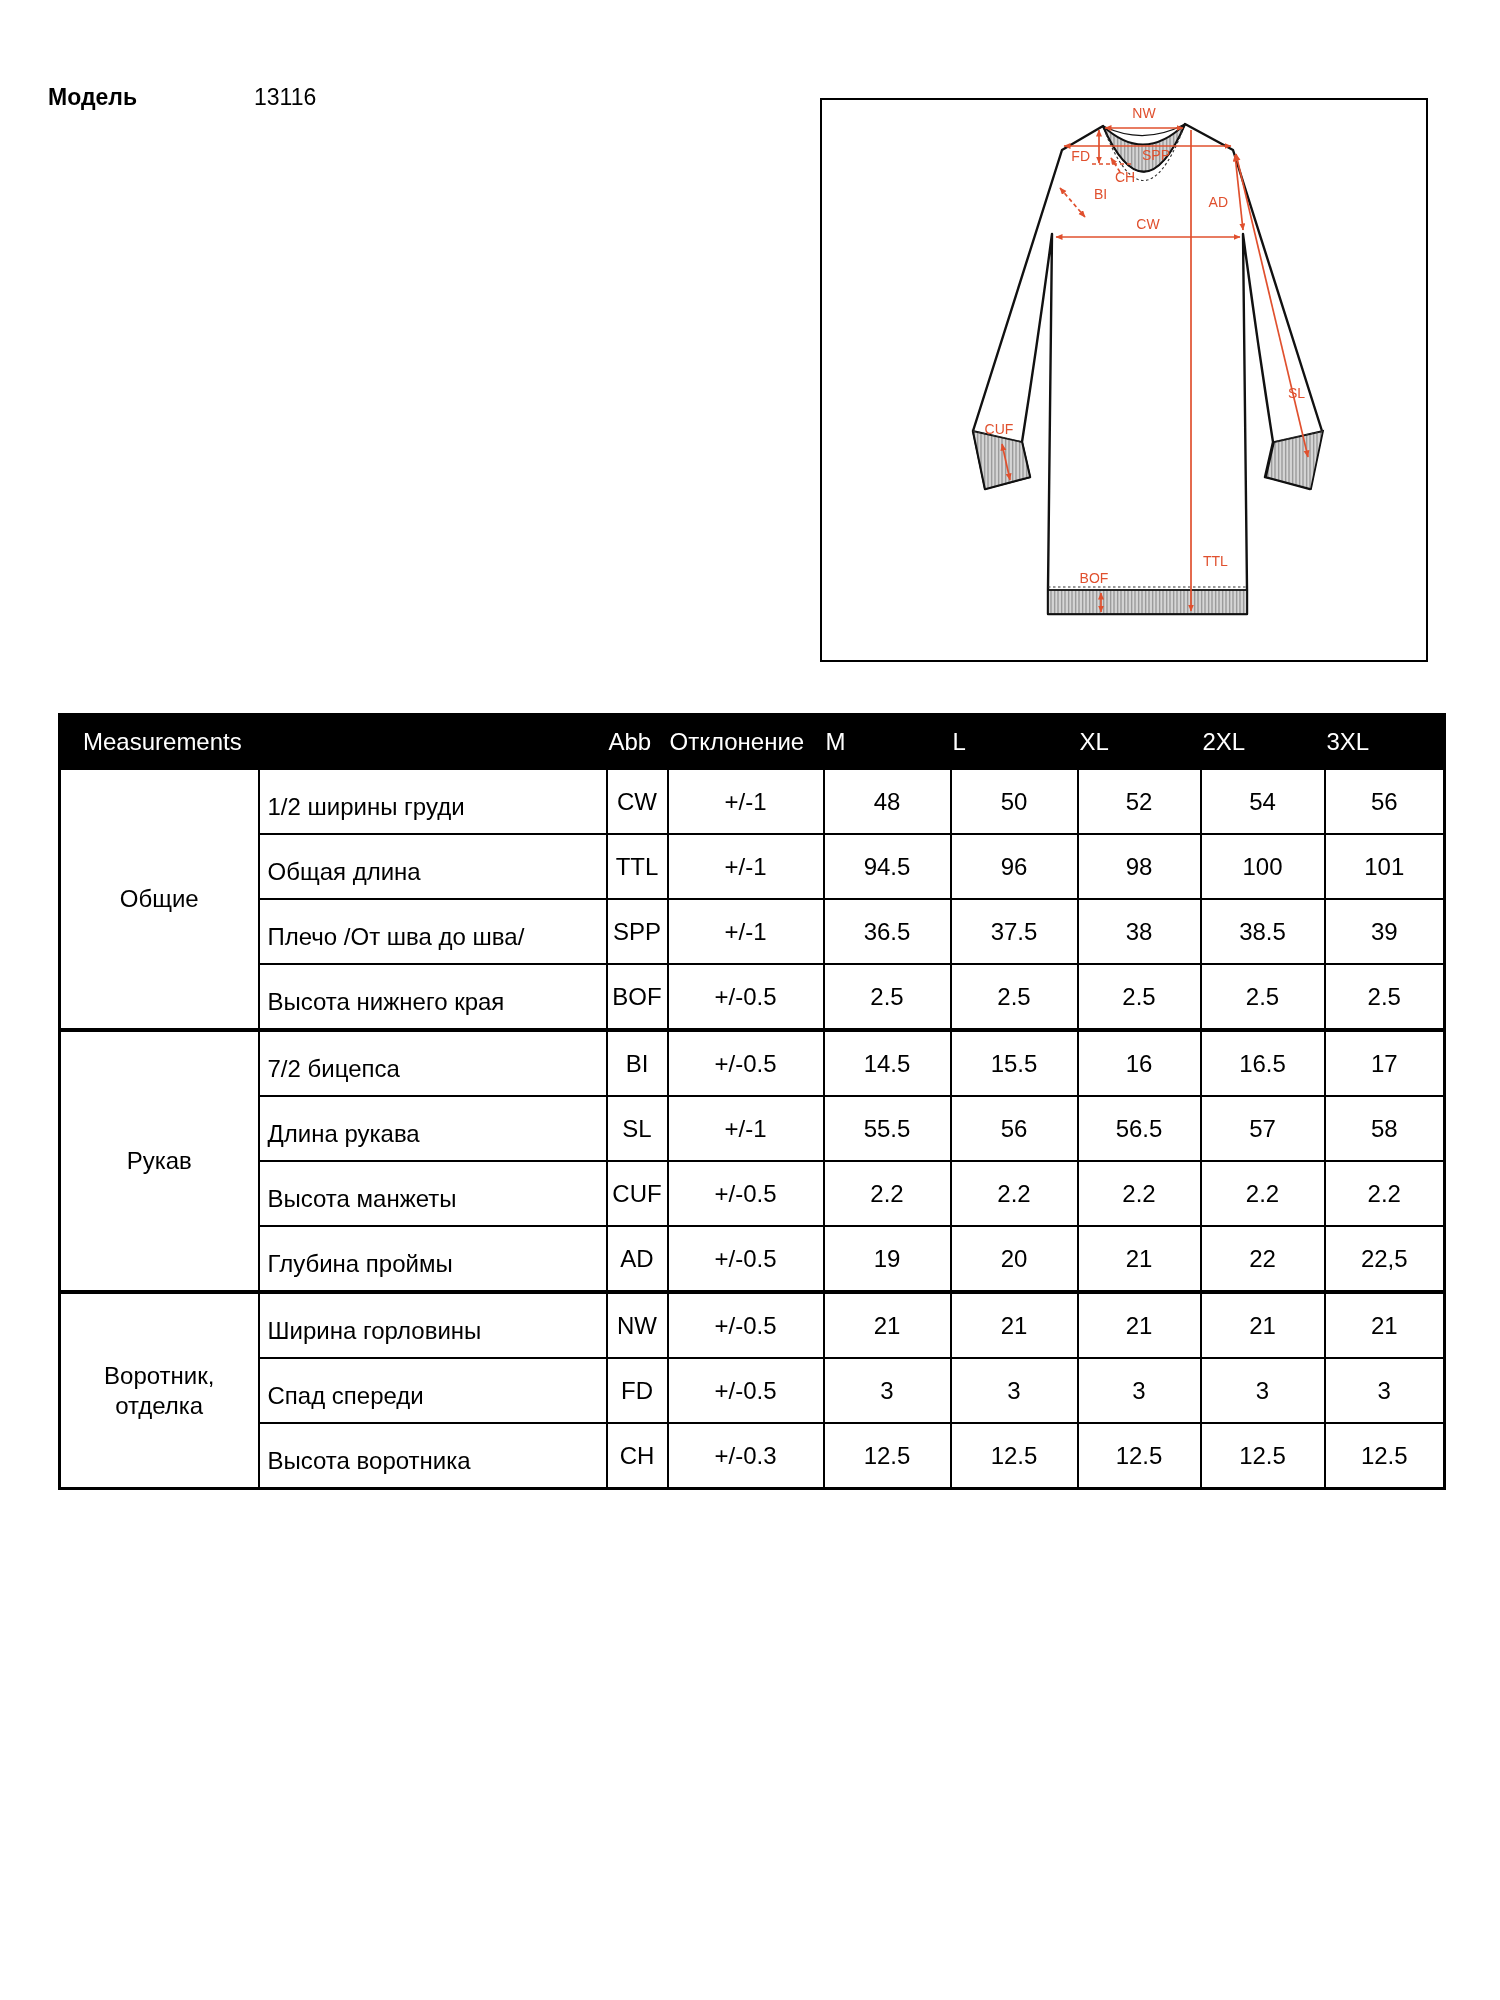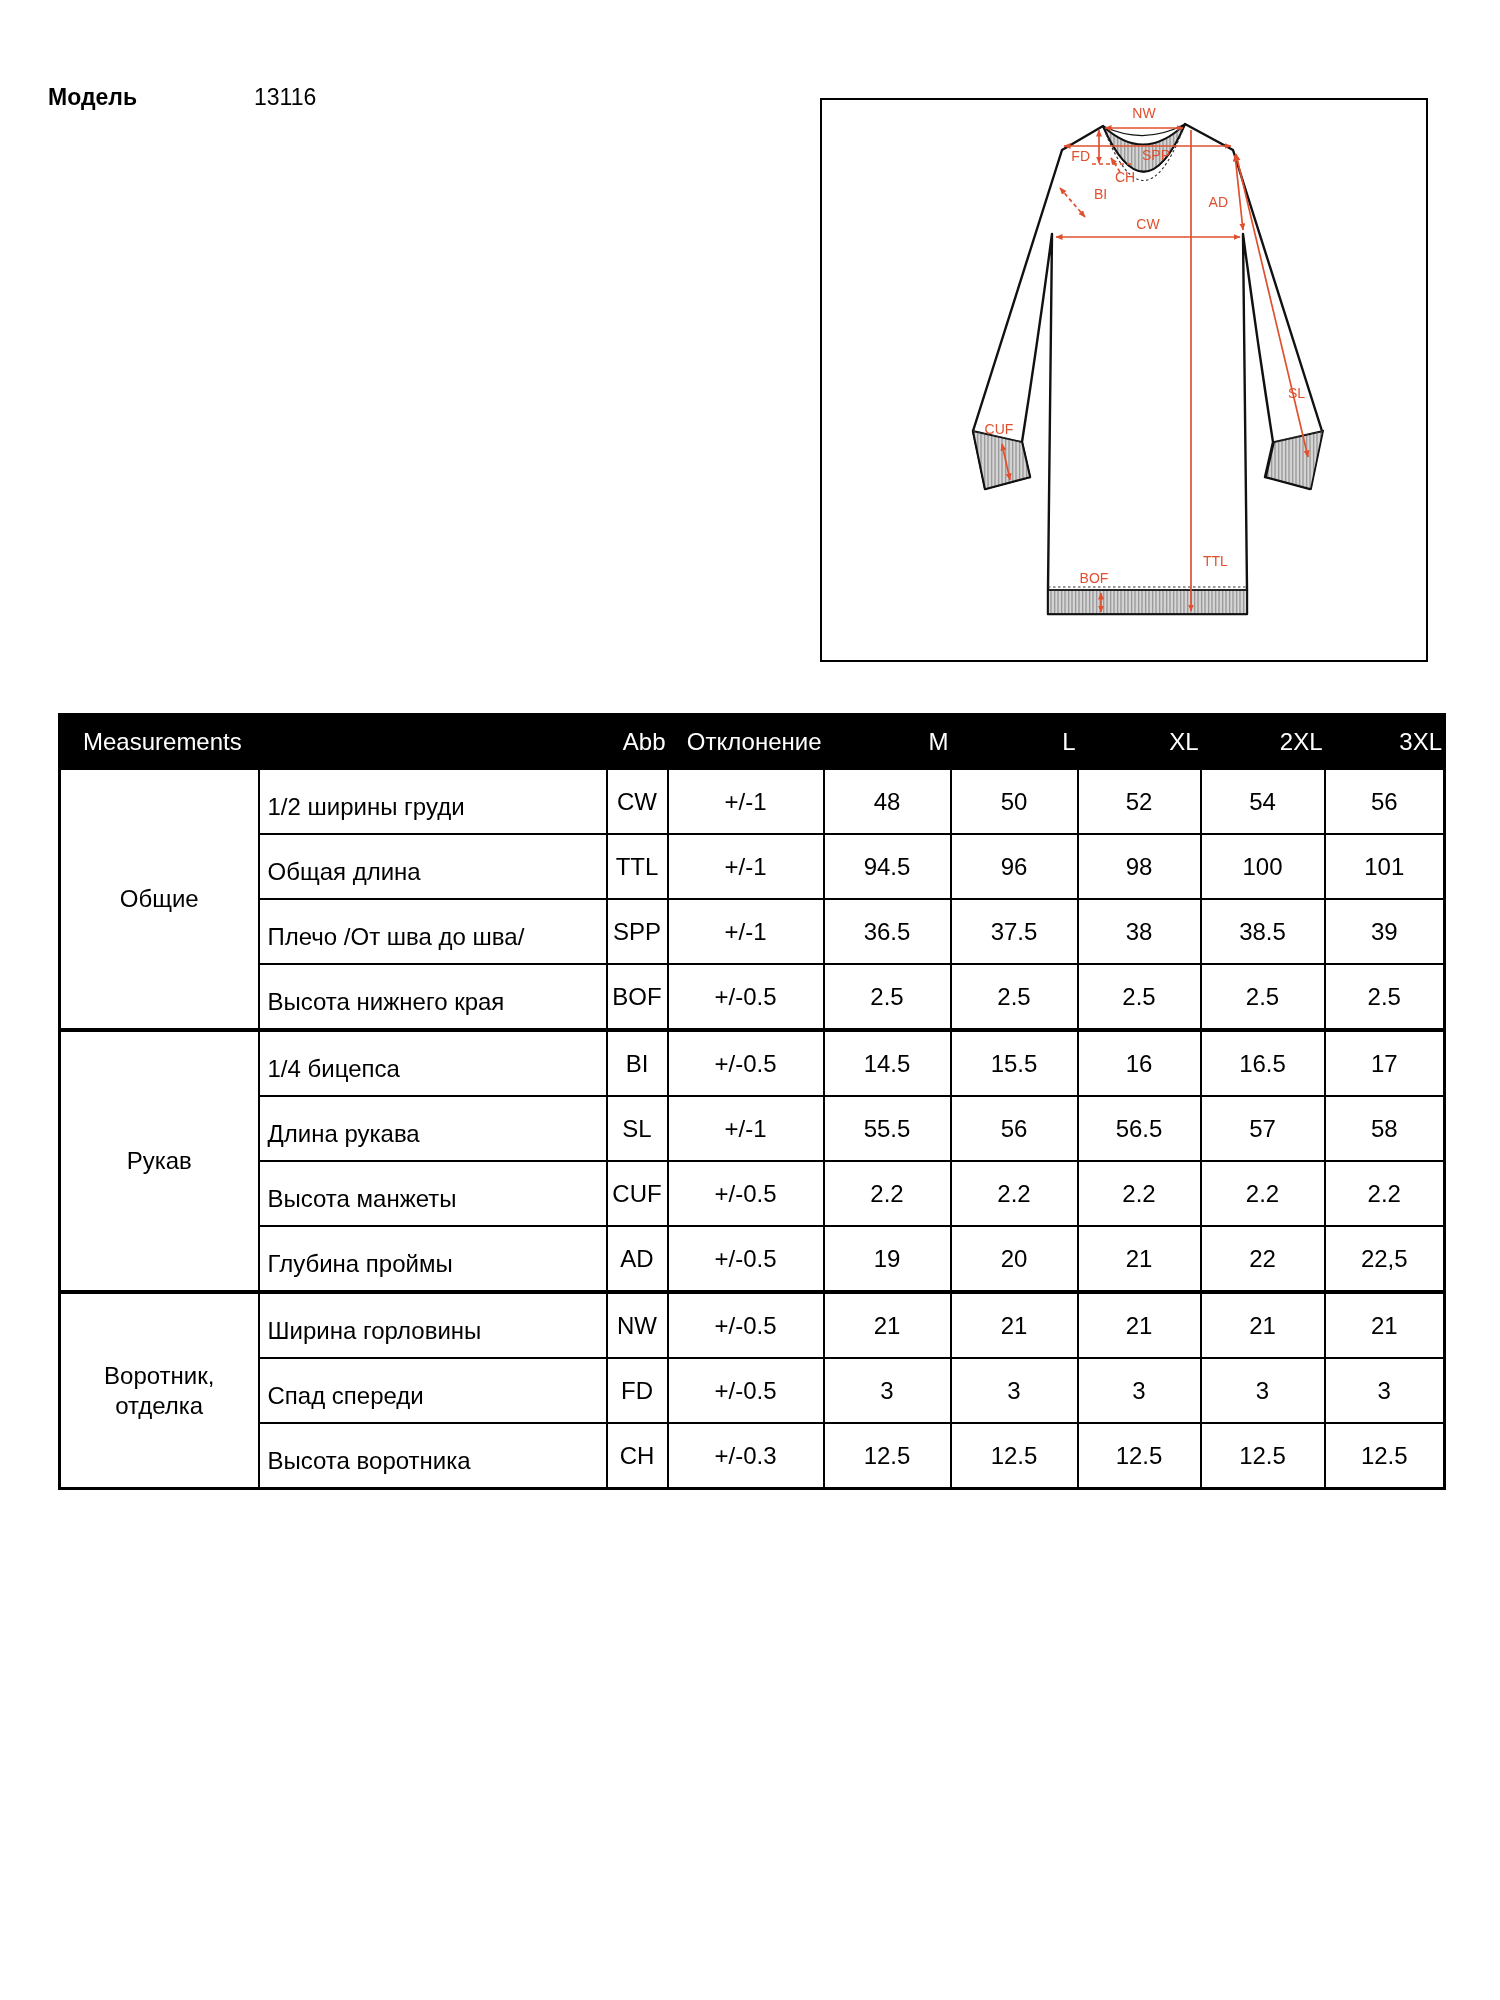--- a/index.html
+++ b/index.html
@@ -23,21 +23,21 @@
   .alabel{fill:#e0502e;font-size:14px;font-family:"Liberation Sans","DejaVu Sans",sans-serif;}
   .outline{fill:#fff;stroke:#111;stroke-width:2.4;stroke-linejoin:round;}
   .seam{stroke:#111;stroke-width:1.2;fill:none;}
   .dotseam{stroke:#333;stroke-width:1.2;fill:none;stroke-dasharray:2.5 2.5;}
   .band{fill:url(#rib);stroke:#111;stroke-width:1.8;}
 
   
   table.meas{position:absolute;left:58px;top:713px;width:1385px;border-collapse:collapse;
              table-layout:fixed;border:3px solid #000;}
   table.meas td{border:2px solid #000;font-size:24px;overflow:hidden;}
-  table.meas thead td{background:#000;color:#fff;border:2px solid #000;height:50px;text-align:right;}
+  table.meas thead td{background:#000;color:#fff;border:2px solid #000;height:50px;text-align:left;}
   table.meas thead td.h-meas{text-align:left;padding-left:22px;}
   table.meas tbody td{height:51px;}
   td.gcell{text-align:center;vertical-align:middle;padding:0 20px;line-height:1.25;}
   td.name{text-align:left;vertical-align:bottom;padding:0 4px 12px 8px;}
   td.abb,td.tol,td.val{text-align:center;vertical-align:middle;}
   tr.gsep td{border-top-width:4px;}
 </style>
 </head>
 <body>
 
@@ -181,21 +181,21 @@
         <td class="tol">+/-0.5</td>
         <td class="val">2.5</td>
         <td class="val">2.5</td>
         <td class="val">2.5</td>
         <td class="val">2.5</td>
         <td class="val">2.5</td>
       </tr>
 
       <tr class="gsep">
         <td class="gcell" rowspan="4">Рукав</td>
-        <td class="name">1/4 бицепса</td>
+        <td class="name">7/2 бицепса</td>
         <td class="abb">BI</td>
         <td class="tol">+/-0.5</td>
         <td class="val">14.5</td>
         <td class="val">15.5</td>
         <td class="val">16</td>
         <td class="val">16.5</td>
         <td class="val">17</td>
       </tr>
       <tr>
         <td class="name">Длина рукава</td>

